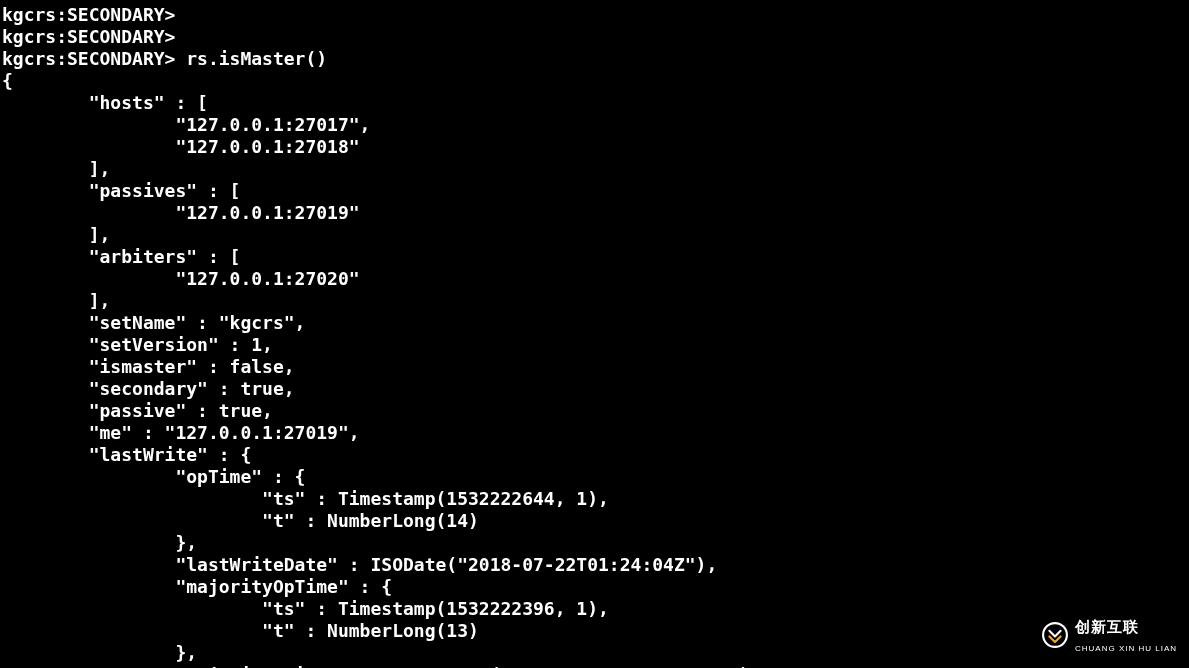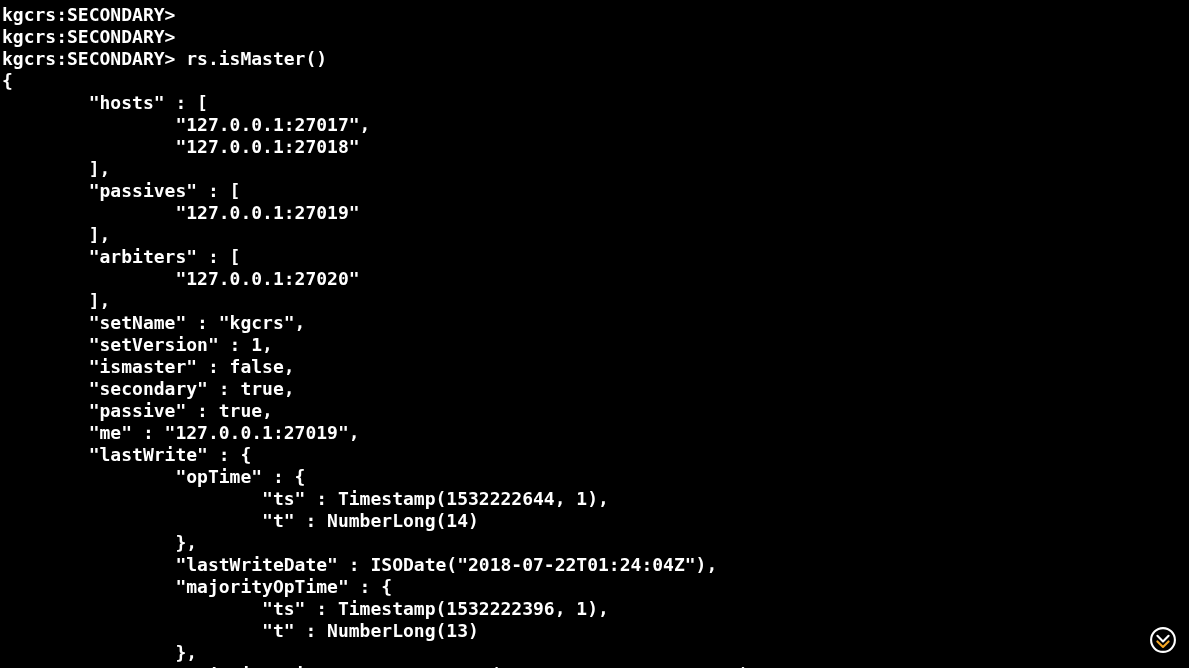--- a/index.html
+++ b/index.html
@@ -85,13 +85,17 @@
                 "majorityWriteDate" : ISODate("2018-07-22T01:19:56Z")</pre>
 
 <div class="watermark">
   <span>
     <svg viewBox="0 0 40 40">
       <circle cx="20" cy="20" r="17" fill="none" stroke="#ffffff" stroke-width="3"></circle>
       <path d="M 12 14 L 20 22 L 28 14" fill="none" stroke="#ffffff" stroke-width="3" stroke-linecap="round" stroke-linejoin="round"></path>
       <path d="M 12 22 L 20 30 L 28 22" fill="none" stroke="#f5a623" stroke-width="3" stroke-linecap="round" stroke-linejoin="round"></path>
     </svg>
   </span>
+  <span>
+    <span>创新互联</span>
+    <span class="sub">CHUANG XIN HU LIAN</span>
+  </span>
 </div>
 
 </body></html>

